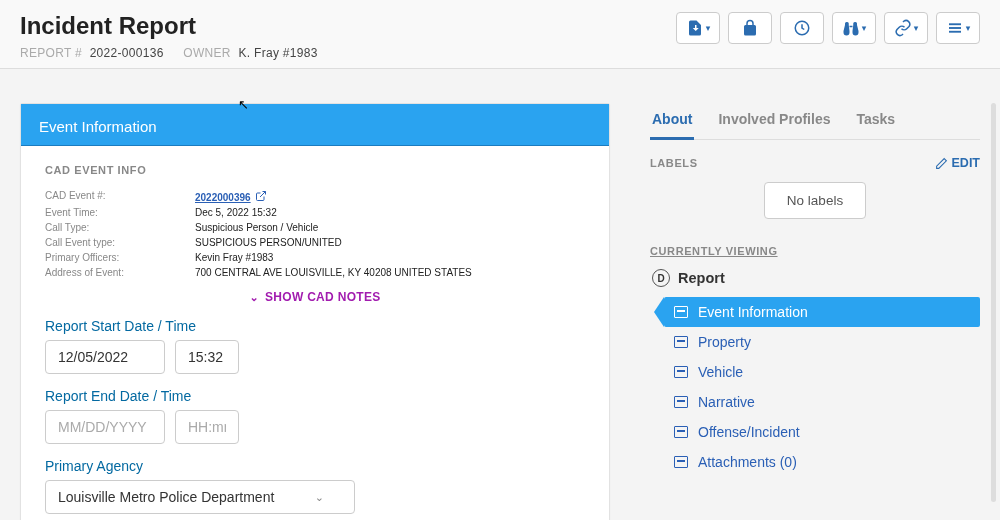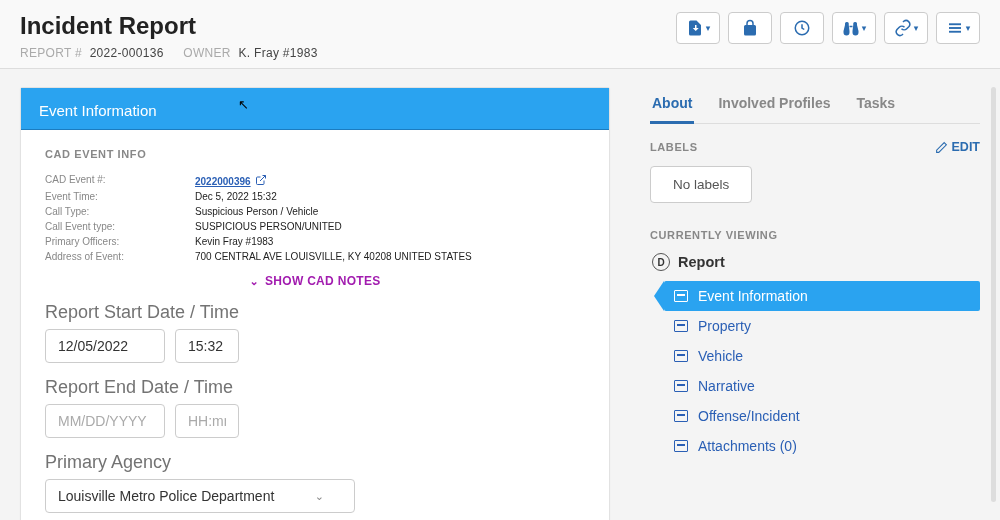--- a/index.html
+++ b/index.html
@@ -1,17 +1,17 @@
 <!DOCTYPE html>
 <html><head>
 <meta charset="utf-8">
 <style>
 * { box-sizing: border-box; margin: 0; padding: 0; }
 body { font-family: -apple-system, BlinkMacSystemFont, "Segoe UI", Arial, sans-serif; background: #f4f4f4; color: #333; font-size: 14px; width: 1000px; height: 520px; overflow: hidden; }
-.container { display: flex; flex-direction: column; height: 100%; }
+.container { display: flex; flex-direction: column; height: 100%; gap: 16px; }
 
 .header { background: #f9f9f9; padding: 12px 20px 8px; border-bottom: 1px solid #ddd; display: flex; justify-content: space-between; align-items: flex-start; }
 .header-left h1 { font-size: 24px; font-weight: 700; color: #222; margin-bottom: 6px; }
 .meta { font-size: 12px; color: #777; letter-spacing: .3px; }
 .meta .mlabel { font-weight: 400; color: #aaa; margin-right: 4px; }
 .meta .mval { color: #444; font-weight: 500; margin-right: 16px; }
 .header-actions { display: flex; gap: 8px; }
 .act-btn { background: #fff; border: 1px solid #ccc; border-radius: 4px; width: 44px; height: 32px; display: flex; align-items: center; justify-content: center; cursor: pointer; color: #2b6cb0; position: relative; }
 .act-btn svg { width: 18px; height: 18px; }
 .caret-small { font-size: 9px; color: #2b6cb0; margin-left: 2px; }
@@ -31,40 +31,40 @@
 .kv-row .k { width: 150px; color: #888; }
 .kv-row .v { color: #222; }
 .linkish { color: #2a5fb5; text-decoration: underline; cursor: pointer; font-weight: 600; }
 .ext-icon { display: inline-block; width: 12px; height: 12px; margin-left: 4px; vertical-align: -1px; }
 
 .show-notes { text-align: center; margin: 10px 0 14px; }
 .show-notes a { color: #a21caf; font-size: 12px; font-weight: 700; letter-spacing: .3px; cursor: pointer; }
 .chev { margin-right: 6px; font-size: 11px; }
 
 .field-group { margin-bottom: 14px; }
-.field-group .fl { color: #737373; font-size: 18px; margin-bottom: 6px; display: block; }
+.field-group .fl { color: #0369a1; font-size: 14px; margin-bottom: 6px; display: block; }
 .inline-inputs { display: flex; gap: 10px; }
 .txt-input { border: 1px solid #ccc; border-radius: 4px; padding: 8px 12px; font-size: 14px; color: #333; background: #fff; }
 .txt-input.date { width: 120px; }
 .txt-input.time { width: 64px; }
 .txt-input::placeholder { color: #aaa; }
 .select { border: 1px solid #ccc; border-radius: 4px; padding: 8px 30px 8px 12px; font-size: 14px; background: #fff; width: 310px; position: relative; cursor: pointer; display: flex; align-items: center; justify-content: space-between; }
 .select .sel-caret { color: #888; font-size: 11px; }
 
 .tabs { display: flex; gap: 22px; border-bottom: 1px solid #ddd; margin-bottom: 16px; }
 .tab { padding: 8px 2px 10px; font-size: 14px; color: #888; cursor: pointer; font-weight: 600; }
 .tab.active { color: #2b6cb0; border-bottom: 3px solid #2b6cb0; margin-bottom: -1px; }
 
 .labels-hd { display: flex; justify-content: space-between; align-items: center; margin-bottom: 12px; }
 .labels-hd .sl { font-size: 11px; color: #888; letter-spacing: .6px; font-weight: 600; }
 .edit-link { color: #2b6cb0; font-size: 12.5px; font-weight: 600; cursor: pointer; display: flex; align-items: center; gap: 4px; }
-.no-labels { display: flex; margin-bottom: 26px; }
+.no-labels { display: flex; justify-content: center; margin-bottom: 26px; }
 .no-labels-box { border: 1px solid #ccc; border-radius: 4px; padding: 10px 22px; background: #fff; color: #555; font-size: 13.5px; cursor: pointer; }
 
-.cv-hd { font-size: 11px; color: #888; letter-spacing: .6px; font-weight: 600; margin-bottom: 12px; }
+.cv-hd { font-size: 11px; color: #888; letter-spacing: .6px; font-weight: 600; margin-bottom: 12px; text-decoration: underline; }
 .cv-root { display: flex; align-items: center; gap: 8px; font-weight: 700; font-size: 14.5px; margin-bottom: 10px; padding-left: 2px; }
 .cv-root-icon { width: 18px; height: 18px; border: 1.5px solid #555; border-radius: 50%; display: flex; align-items: center; justify-content: center; font-size: 10px; font-weight: 700; }
 .cv-list { margin-left: 14px; }
 .cv-item { display: flex; align-items: center; gap: 10px; padding: 7px 10px; color: #2a5fb5; cursor: pointer; font-size: 14px; border-radius: 2px; }
 .cv-item.active { background: #2aa3f0; color: #fff; position: relative; }
 .cv-item.active::before { content: ""; position: absolute; left: -10px; top: 50%; transform: translateY(-50%); border-top: 15px solid transparent; border-bottom: 15px solid transparent; border-right: 10px solid #2aa3f0; }
 .cv-icon { width: 14px; height: 12px; border: 1.5px solid currentColor; border-radius: 1px; position: relative; flex-shrink: 0; }
 .cv-icon::after { content: ""; position: absolute; left: 2px; right: 2px; top: 3px; height: 1.5px; background: currentColor; }
 .cursor { position: absolute; left: 238px; top: 97px; font-size: 13px; color: #000; pointer-events: none;}
 </style>

